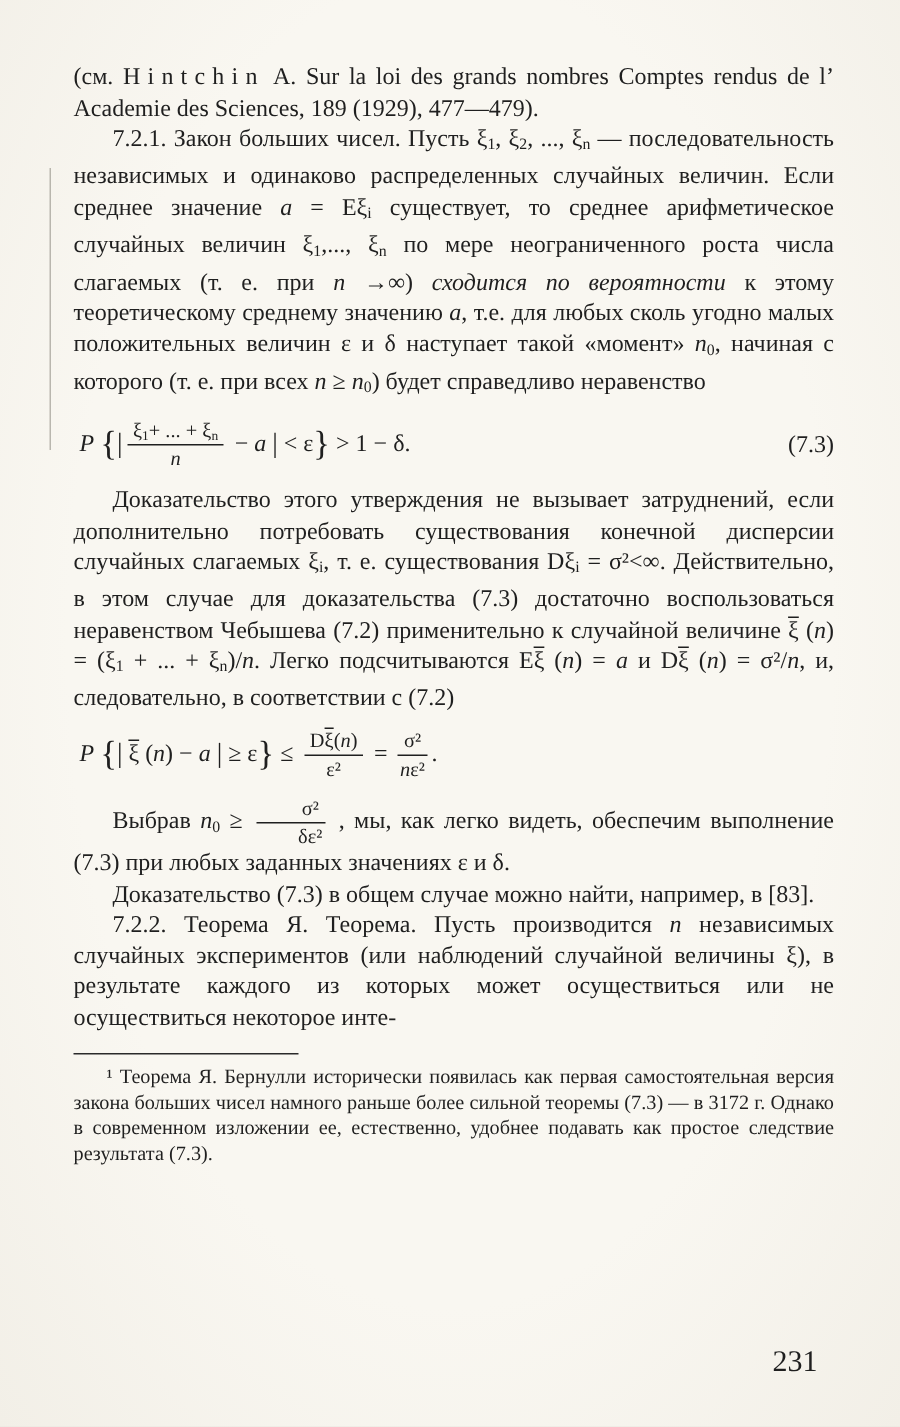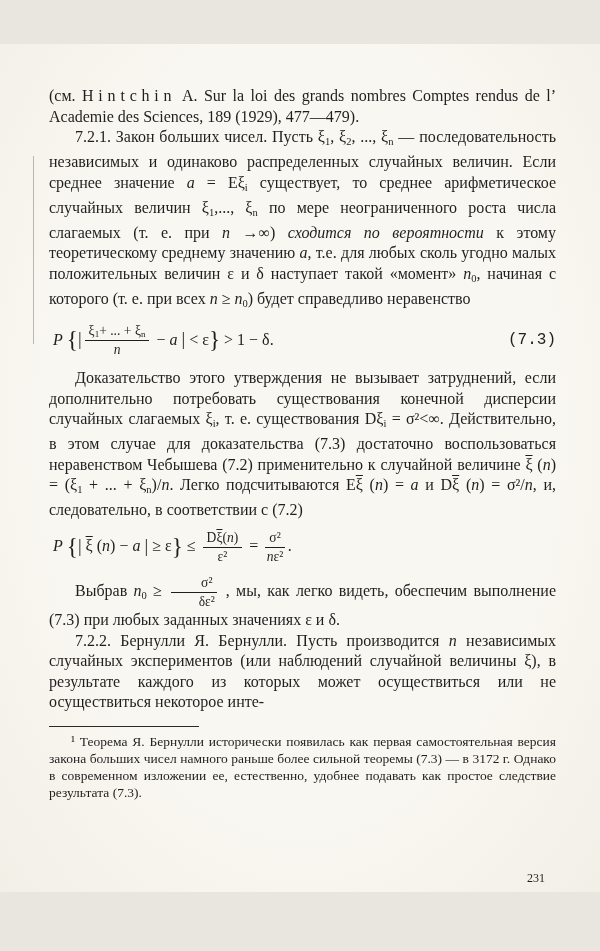--- a/index.html
+++ b/index.html
@@ -3,25 +3,24 @@
 <meta charset="utf-8">
 <style>
   html, body { margin:0; padding:0; }
   body {
     width:600px; height:951px;
     background:#e9e6df;
     font-family:"Liberation Serif","DejaVu Serif",serif;
   }
   .page {
     position:relative;
-    width:600px; height:848px;
+    width:600px; height:951px;
     background:radial-gradient(ellipse at 50% 45%, #f9f7f1 60%, #f2efe7 100%);
     color:#1f1f1f;
     overflow:hidden;
-    margin-top:44px;
   }
   .scan-mark {
     position:absolute; left:33px; top:112px;
     width:1px; height:188px;
     background:rgba(70,65,55,0.35);
   }
   .text-block {
     position:absolute; left:49px; top:42px; width:507px;
   }
   .para {
@@ -43,34 +42,34 @@
   }
   .fr-num { border-bottom:1px solid #1f1f1f; padding:0 4px 1px; }
   .fr-den { padding-top:1px; }
   .formula {
     display:flex; align-items:center;
     font-size:16px; line-height:1.2;
     margin:9px 0 10px 4px;
   }
   .formula .f-body { display:block; }
   .formula.with-tag { justify-content:space-between; }
-  .f-tag { margin-left:12px; white-space:nowrap;font-family:Liberation Mono, monospace; }
+  .f-tag { margin-left:12px; white-space:nowrap; }
   .footnote-rule {
     width:150px; height:0;
     border-top:1px solid #2a2a2a;
     margin:13px 0 6px 0;
   }
   .footnote {
     margin:0;
     font-size:13.5px; line-height:17px;
     text-align:justify; text-indent:22px;
   }
   .page-number {
-    position:absolute; right:55px; bottom:6px;
-    font-size:12px;
+    position:absolute; right:55px; bottom:31px;
+    font-size:20px;
   }
 </style>
 </head>
 <body>
 
 <div class="page">
   <div class="scan-mark"></div>
 
   <main class="text-block">
 
@@ -96,23 +95,24 @@
             <span class="fr-num">σ²</span>
             <span class="fr-den"><span class="s-i">n</span>ε²</span>
           </span>.</span>
     </div>
 
     <p class="para indent">Выбрав <span class="s-i">n</span><span class="s-sub">0</span> ≥ <span class="frac">
           <span class="fr-num">σ²</span>
           <span class="fr-den">δε²</span>
         </span> , мы, как легко видеть, обеспечим выполнение (7.3) при любых заданных значениях ε и δ.</p>
 
+    <p class="para indent">Доказательство (7.3) в общем случае можно найти, например, в [83].</p>
 
 
-    <p class="para indent"><span class="s-b">7.2.2. Бернулли Я. Бернулли.</span> Пусть производится <span class="s-i">n</span> независимых случайных экспериментов (или наблюдений случайной величины ξ), в результате каждого из которых может осуществиться или не осуществиться некоторое инте-</p>
+    <p class="para indent"><span class="s-b">7.2.2. Теорема Я. Теорема.</span> Пусть производится <span class="s-i">n</span> независимых случайных экспериментов (или наблюдений случайной величины ξ), в результате каждого из которых может осуществиться или не осуществиться некоторое инте-</p>
 
     <div class="footnote-rule"></div>
 
     <p class="footnote">¹ Теорема Я. Бернулли исторически появилась как первая самостоятельная версия закона больших чисел намного раньше более сильной теоремы (7.3) — в 3172 г. Однако в современном изложении ее, естественно, удобнее подавать как простое следствие результата (7.3).</p>
 
   </main>
 
   <div class="page-number">231</div>
 </div>
 

